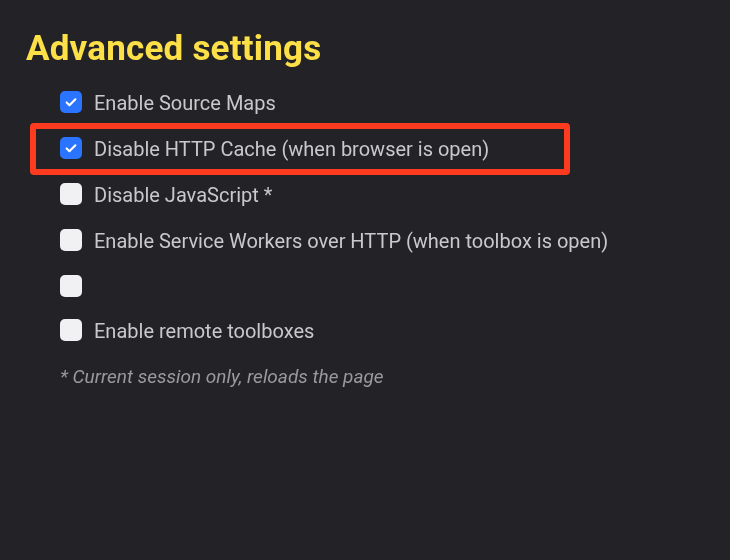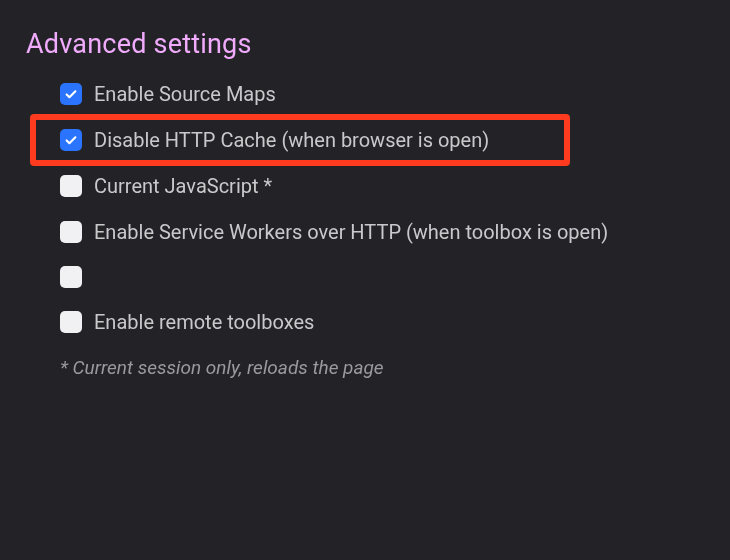--- a/index.html
+++ b/index.html
@@ -10,32 +10,32 @@
   body {
     background: #232327;
     width: 730px;
     height: 560px;
     font-family: -apple-system, BlinkMacSystemFont, "Segoe UI", Roboto, Helvetica, Arial, sans-serif;
     color: #c9c9cc;
     padding: 28px 26px 20px 26px;
     overflow: hidden;
   }
   .section-title {
-    font-size: 27px;
-    font-weight: 400;
-    color: #f0abfc;
+    font-size: 35px;
+    font-weight: 700;
+    color: #fde047;
     margin-bottom: 22px;
     letter-spacing: 0.2px;
   }
   .options {
     padding-left: 34px;
   }
   .option-row {
     display: flex;
-    align-items: center;
+    align-items: flex-start;
     gap: 12px;
     margin-bottom: 22px;
     position: relative;
   }
   .checkbox {
     width: 22px;
     height: 22px;
     border-radius: 5px;
     display: flex;
     align-items: center;
@@ -94,21 +94,21 @@
     <div class="checkbox checked">
       <svg viewBox="0 0 16 16" fill="none">
         <path d="M3 8.5 L6.2 11.7 L13 4.9" stroke="#ffffff" stroke-width="2.4" stroke-linecap="round" stroke-linejoin="round"></path>
       </svg>
     </div>
     <span class="option-label">Disable HTTP Cache (when browser is open)</span>
   </div>
 
   <div class="option-row">
     <div class="checkbox unchecked"></div>
-    <span class="option-label">Current JavaScript *</span>
+    <span class="option-label">Disable JavaScript *</span>
   </div>
 
   <div class="option-row">
     <div class="checkbox unchecked"></div>
     <span class="option-label">Enable Service Workers over HTTP (when toolbox is open)</span>
   </div>
 
   <div class="option-row">
     <div class="checkbox unchecked"></div>
   </div>

